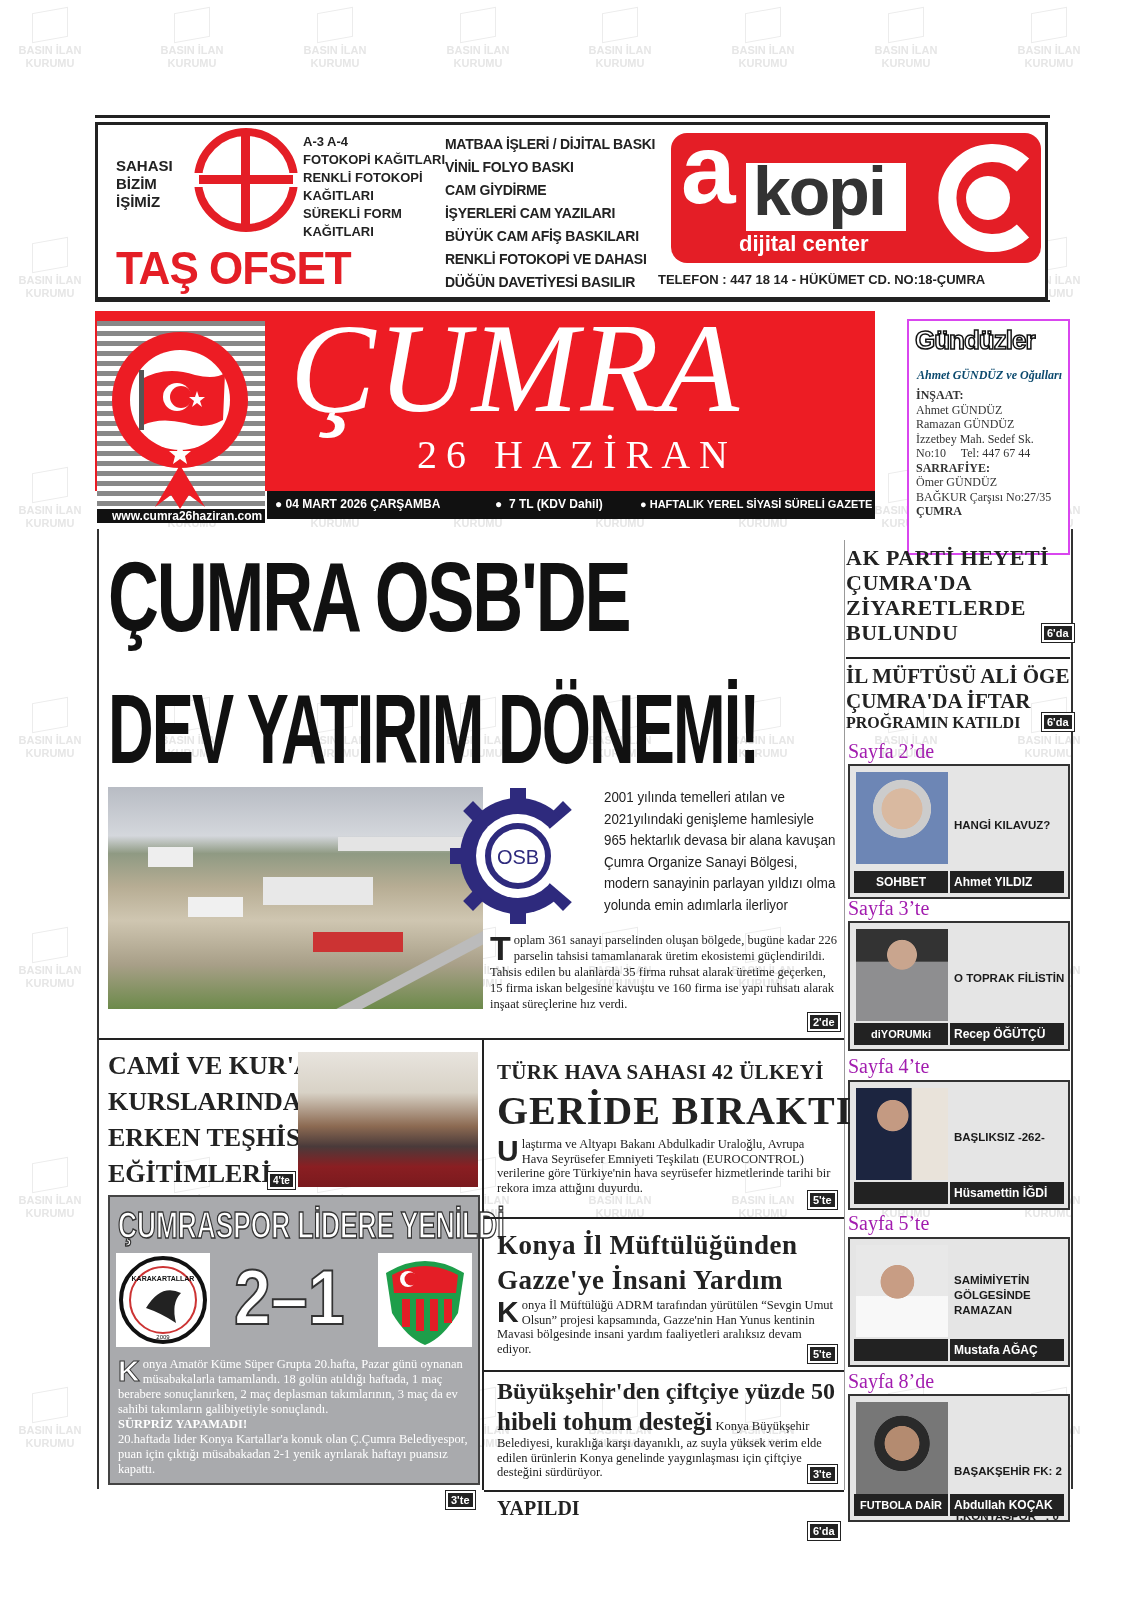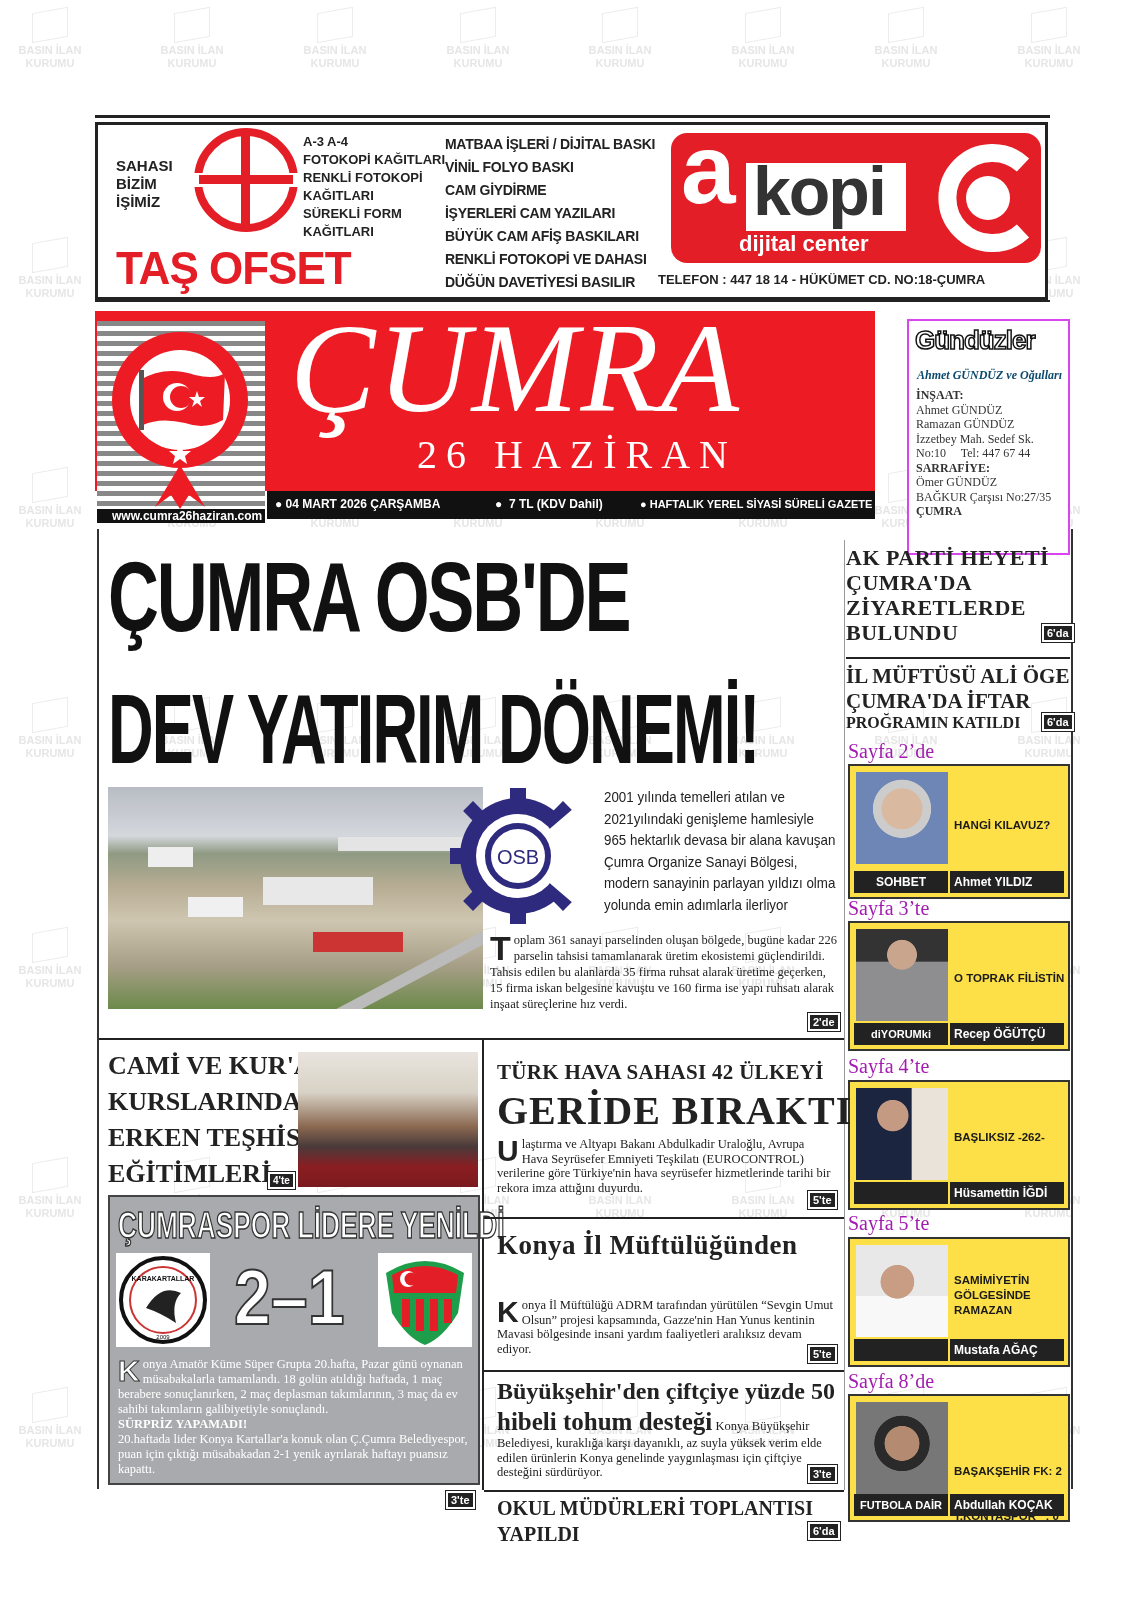--- a/index.html
+++ b/index.html
@@ -4,21 +4,21 @@
 <style>
 *{box-sizing:border-box;margin:0;padding:0}
 body{width:1140px;height:1613px;background:#fff;position:relative;overflow:hidden;font-family:"Liberation Serif",serif;color:#1a1a1a}
 .abs{position:absolute}
 .wm{position:absolute;width:80px;text-align:center;color:#e6e6e6;font-family:"Liberation Sans",sans-serif;font-weight:bold;font-size:11px;line-height:13px;pointer-events:none}
 .wm .box{width:36px;height:30px;margin:0 auto 4px;border:1px solid #ececec;transform:skewY(-10deg)}
 .sans{font-family:"Liberation Sans",sans-serif}
 .cond{font-family:"Liberation Sans",sans-serif;font-weight:bold;transform-origin:left top}
 .rule{position:absolute;background:#222}
 .pagetag{position:absolute;background:#222;color:#fff;font-family:"Liberation Sans",sans-serif;font-weight:bold;font-size:11px;padding:1px 3px;border:2px solid #fff;outline:1px solid #222}
-.col-card{position:absolute;left:848px;width:222px;border:2px solid #333;background:#fde047}
+.col-card{position:absolute;left:848px;width:222px;border:2px solid #333;background:#e5e5e5}
 .col-card .photo{position:absolute;left:6px;top:6px;width:92px;height:92px}
 .col-card .ttl{position:absolute;left:104px;font-family:"Liberation Sans",sans-serif;font-weight:bold;font-size:11.5px;line-height:15px}
 .col-card .bar1{position:absolute;left:4px;bottom:4px;width:94px;height:22px;background:#222;color:#fff;font-family:"Liberation Sans",sans-serif;font-weight:bold;font-size:12px;text-align:center;line-height:22px}
 .col-card .bar2{position:absolute;left:100px;bottom:4px;right:4px;height:22px;background:#222;color:#fff;font-family:"Liberation Sans",sans-serif;font-weight:bold;font-size:12px;line-height:22px;padding-left:4px}
 .sayfa{position:absolute;left:848px;font-size:20px;color:#a21caf}
 </style>
 </head>
 <body>
 
 <div id="wm-layer">
@@ -541,31 +541,31 @@
 <div class="abs" style="left:497px;top:1060px;font-weight:bold;font-size:21px;color:#222;white-space:nowrap;letter-spacing:0.3px">TÜRK HAVA SAHASI 42 ÜLKEYİ</div>
 <div class="abs" style="left:497px;top:1088px;font-weight:bold;font-size:40px;color:#222;white-space:nowrap;letter-spacing:1px;line-height:46px">GERİDE BIRAKTI</div>
 <div class="abs" style="left:497px;top:1137px;width:335px;font-size:12.5px;line-height:14.5px;color:#222">
   <span class="sans" style="float:left;font-size:30px;line-height:28px;font-weight:900;margin-right:3px">U</span><span>laştırma ve Altyapı Bakanı Abdulkadir Uraloğlu, Avrupa Hava Seyrüsefer Emniyeti Teşkilatı (EUROCONTROL) verilerine göre Türkiye'nin hava seyrüsefer hizmetlerinde tarihi bir rekora imza attığını duyurdu.</span>
 </div>
 <div class="pagetag" style="left:808px;top:1191px">5'te</div>
 <div class="rule" style="left:484px;top:1217px;width:360px;height:2px"></div>
 
 <div class="abs" style="left:497px;top:1228px;font-weight:bold;font-size:27px;line-height:35px;color:#222;white-space:nowrap;letter-spacing:0.5px">
   <div>Konya İl Müftülüğünden</div>
+  <div>Gazze'ye İnsani Yardım</div>
 </div>
 <div class="abs" style="left:497px;top:1298px;width:340px;font-size:12.5px;line-height:14.5px;color:#222">
   <span class="sans" style="float:left;font-size:30px;line-height:28px;font-weight:900;margin-right:3px">K</span><span>onya İl Müftülüğü ADRM tarafından yürütülen “Sevgin Umut Olsun” projesi kapsamında, Gazze'nin Han Yunus kentinin Mavasi bölgesinde insani yardım faaliyetleri aralıksız devam ediyor.</span>
 </div>
 <div class="pagetag" style="left:808px;top:1345px">5'te</div>
 <div class="rule" style="left:484px;top:1370px;width:360px;height:2px"></div>
 
 <div class="abs" style="left:497px;top:1374px;font-weight:bold;font-size:24px;color:#222;white-space:nowrap;line-height:34px">Büyükşehir'den çiftçiye yüzde 50</div>
 <div class="abs" style="left:497px;top:1408px;width:340px;font-size:12.5px;line-height:14.5px;color:#222">
   <span style="font-weight:bold;font-size:25px;line-height:28px">hibeli tohum desteği</span> <span>Konya Büyükşehir Belediyesi, kuraklığa karşı dayanıklı, az suyla yüksek verim elde edilen ürünlerin Konya genelinde yaygınlaşması için çiftçiye desteğini sürdürüyor.</span>
 </div>
 <div class="pagetag" style="left:808px;top:1465px">3'te</div>
 <div class="rule" style="left:484px;top:1490px;width:360px;height:2px"></div>
 
 <div class="abs" style="left:497px;top:1495px;font-weight:bold;font-size:20px;line-height:26px;color:#222;white-space:nowrap">
-  <div>OKUL MÜDÜRLERİ TOPLANTISI</div>
   <div>YAPILDI</div>
 </div>
 <div class="pagetag" style="left:808px;top:1522px">6'da</div>
 
 </body></html>

